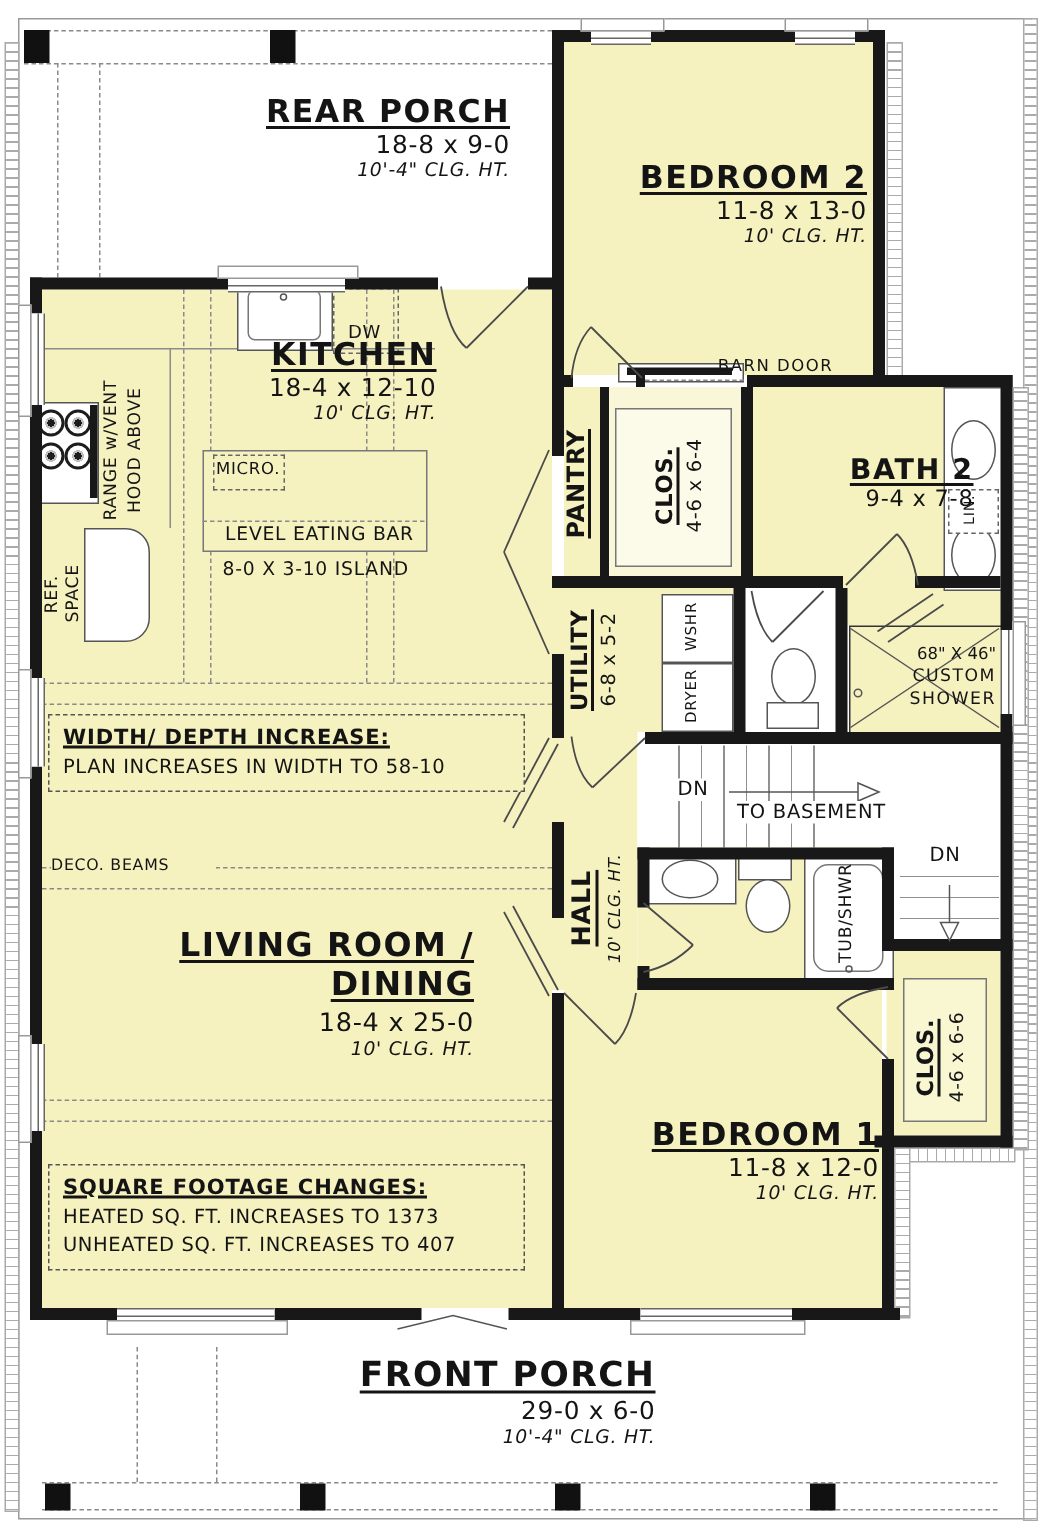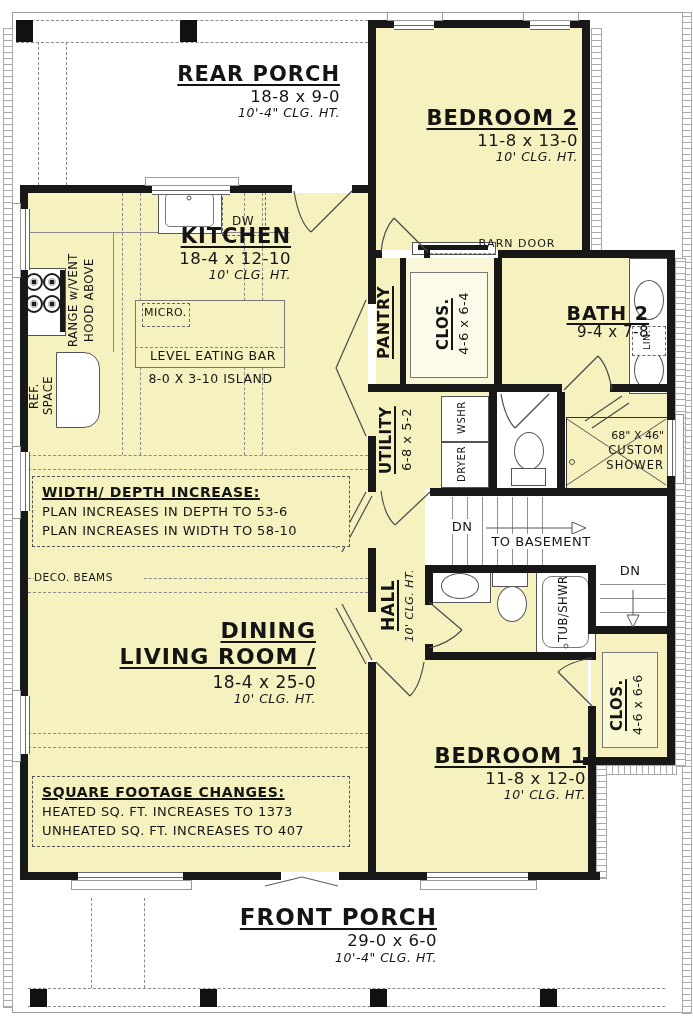--- a/index.html
+++ b/index.html
@@ -264,22 +264,22 @@
     <div class="rdims">18-4 x 12-10</div>
     <div class="rclg">10' CLG. HT.</div>
   </div>
 
   <div class="t" style="left:503px;top:302px;width:146px">
     <div class="rname" style="font-size:19px">BATH 2</div>
     <div class="rdims" style="font-size:15px">9-4 x 7-8</div>
   </div>
 
   <div class="t" style="left:70px;top:618px;width:246px">
+    <div class="rname" style="font-size:22px">LIVING ROOM /</div>
     <div class="rname" style="font-size:22px">DINING</div>
-    <div class="rname" style="font-size:22px">LIVING ROOM /</div>
     <div class="rdims" style="font-size:17px;margin-top:2px">18-4 x 25-0</div>
     <div class="rclg">10' CLG. HT.</div>
   </div>
 
   <div class="t" style="left:364px;top:744px;width:222px">
     <div class="rname">BEDROOM 1</div>
     <div class="rdims">11-8 x 12-0</div>
     <div class="rclg">10' CLG. HT.</div>
   </div>
 
@@ -318,21 +318,20 @@
   <div class="lbl" style="left:486px;top:534px;width:110px;font-size:13px;background:#fff">TO BASEMENT</div>
   <div class="lbl" style="left:612px;top:563px;width:36px;font-size:13px;background:#fff">DN</div>
   <div class="t" style="left:570px;top:429px;width:94px;line-height:1.3">
     <div style="font-size:11px">68" X 46"</div>
     <div style="font-size:11.5px;letter-spacing:1px">CUSTOM</div>
     <div style="font-size:11.5px;letter-spacing:1px">SHOWER</div>
   </div>
 
   <div class="notebox" style="left:32px;top:476px;width:298px">
     <div class="notetitle">WIDTH/ DEPTH INCREASE:</div>
-    <div class="noteline">PLAN INCREASES IN DEPTH TO 53-6</div>
     <div class="noteline">PLAN INCREASES IN WIDTH TO 58-10</div>
   </div>
   <div class="notebox" style="left:32px;top:776px;width:298px">
     <div class="notetitle">SQUARE FOOTAGE CHANGES:</div>
     <div class="noteline">HEATED SQ. FT. INCREASES TO 1373</div>
     <div class="noteline">UNHEATED SQ. FT. INCREASES TO 407</div>
   </div>
 
 </div>
 

